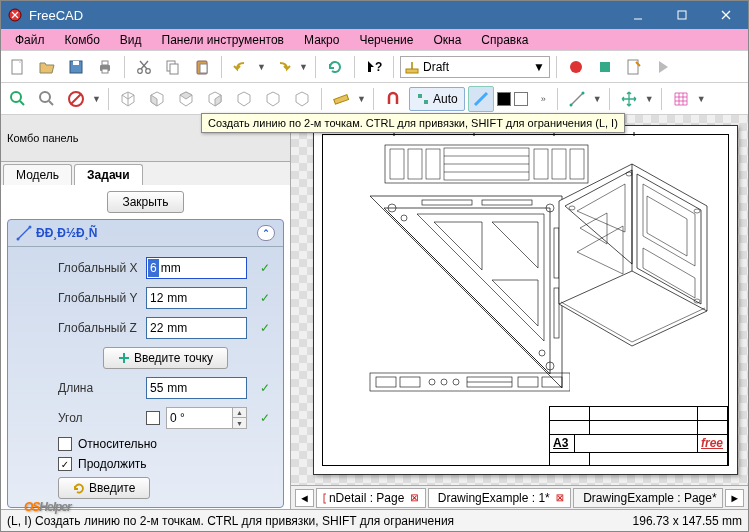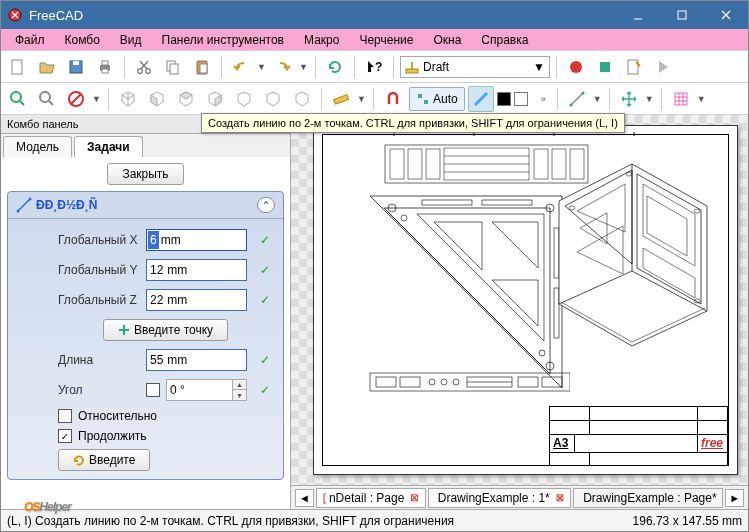--- a/index.html
+++ b/index.html
@@ -27,21 +27,21 @@
 .auto-btn { display: flex; align-items: center; gap: 3px; padding: 0 6px; height: 24px; border: 1px solid #8caed4; background: #e8f0fc; border-radius: 2px; }
 .sq { width: 14px; height: 14px; border: 1px solid #777; }
 .sq.black { background: #000; }
 .sq.white { background: #fff; }
 
 
 .main { flex: 1; display: flex; overflow: hidden; }
 
 
 .left-panel { width: 290px; background: #f4f4f4; display: flex; flex-direction: column; border-right: 1px solid #aaa; }
-.combo-title { background: #e8e8e8; padding: 3px 6px; border-bottom: 1px solid #aaa; font-size: 11px; }
+.combo-title { background: #e8e8e8; padding: 17px 6px; border-bottom: 1px solid #aaa; font-size: 11px; }
 .tabs { display: flex; background: #f0f0f0; padding-top: 2px; }
 .tab { padding: 3px 12px; border: 1px solid #aaa; border-bottom: none; background: #f8f8f8; margin-left: 2px; border-top-left-radius: 3px; border-top-right-radius: 3px; }
 .tab.active { background: #fff; font-weight: bold; }
 .task-body { flex: 1; background: #fff; padding: 6px; overflow: hidden; }
 .close-row { text-align: center; margin-bottom: 6px; }
 .btn { display: inline-flex; align-items: center; gap: 4px; padding: 3px 14px; background: linear-gradient(#fefefe,#e6e6e6); border: 1px solid #9c9c9c; border-radius: 3px; }
 
 
 .task-card { background: linear-gradient(#cdd9ec, #e6ecf6); border: 1px solid #7a8fb8; border-radius: 4px; padding: 0; }
 .task-card-header { display: flex; align-items: center; padding: 5px 8px; border-bottom: 1px solid #9ab; color: #2050d0; font-weight: bold; }

